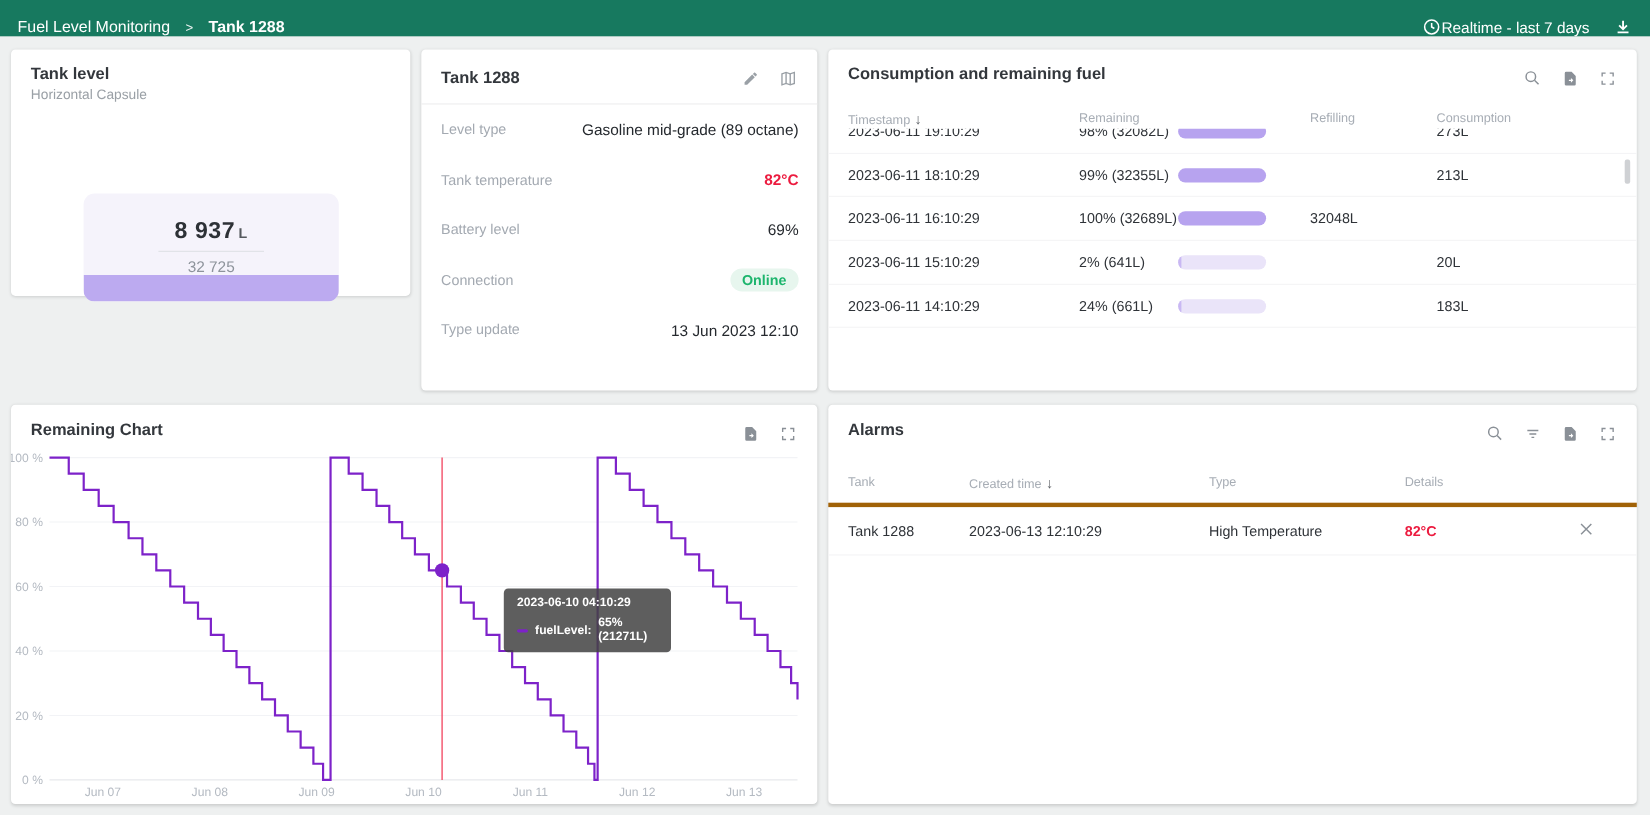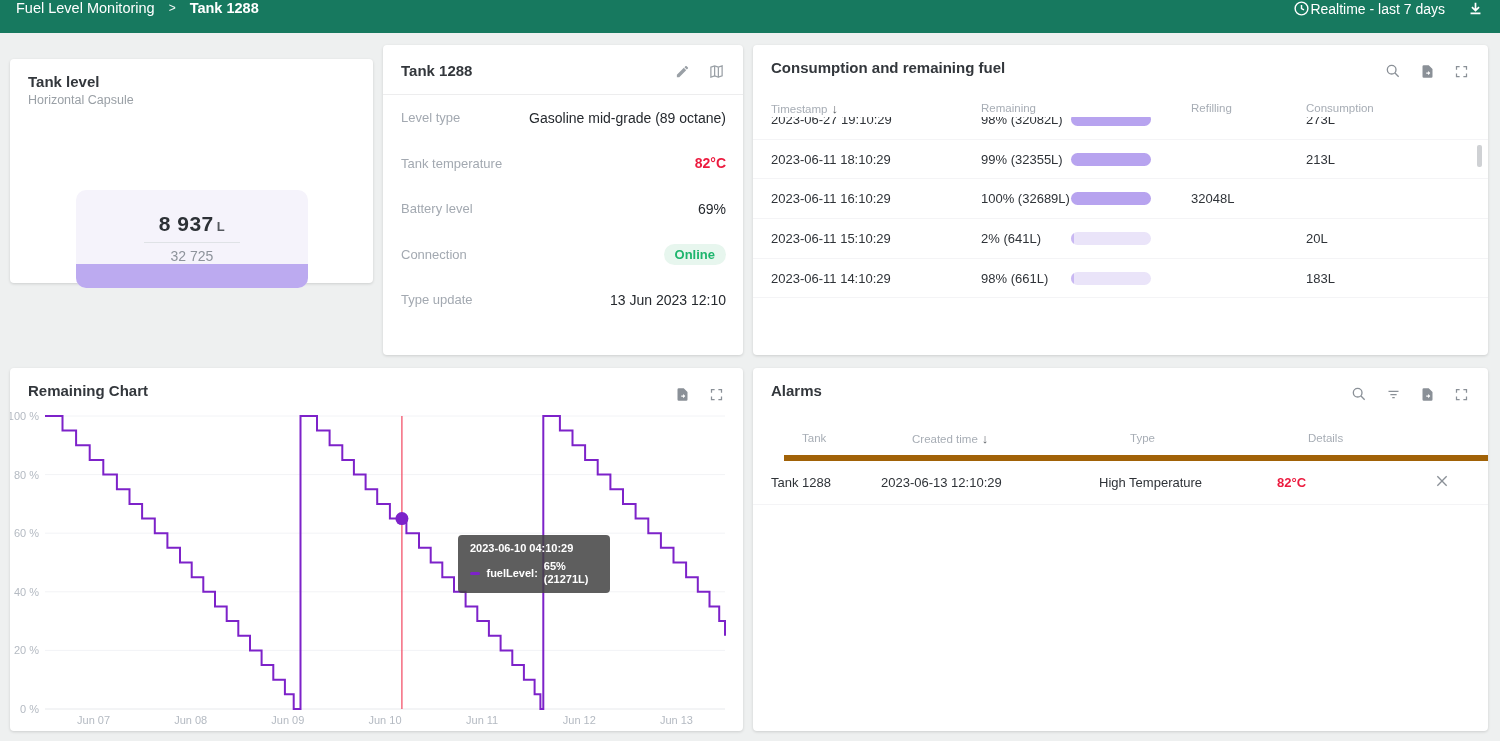--- a/index.html
+++ b/index.html
@@ -7,32 +7,32 @@
   body { font-family:"Liberation Sans", sans-serif; background:#eef0f0; position:relative; color:#2e3237; }
 
   :root{
     --green:#17795f; --purple:#7d22c9; --barfill:#b7a3ef; --bartrack:#eae4f9;
     --capsulebg:#f5f3fb; --capsulefill:#bcaaf0; --red:#ec1b3f; --okgreen:#1db56d;
     --hoverline:#f2455f; --label:#a3a9b1; --dark:#25292e;
   }
 
   
   .topbar{ position:absolute; left:0; top:0; width:1500px; height:33px; background:var(--green);
-           display:flex; align-items:flex-start; justify-content:space-between; padding:0 16px; color:#fff; }
+           display:flex; align-items:flex-end; justify-content:space-between; padding:0 16px; color:#fff; }
   .crumbs{ display:flex; align-items:center; gap:14px; font-size:14.5px; }
   .crumb-sep{ font-size:12px; opacity:.95; }
   .crumb-current{ font-weight:bold; }
   .topbar-right{ display:flex; align-items:center; gap:22px; }
   .timewin{ display:flex; align-items:center; gap:0; font-size:14px; cursor:pointer; }
   .icon{ display:inline-flex; align-items:center; justify-content:center; }
   .icon svg{ display:block; }
 
   
   .card{ position:absolute; background:#fff; border-radius:4px; box-shadow:0 1px 3px rgba(0,0,0,.14); }
-  #card-tank-level{ left:10px;  top:59px;  width:363px; height:224px; }
+  #card-tank-level{ left:10px;  top:45px;  width:363px; height:224px; }
   #card-tank-info { left:383px; top:45px;  width:360px; height:310px; }
   #card-consumption{ left:753px; top:45px; width:735px; height:310px; overflow:hidden; }
   #card-chart { left:10px;  top:368px; width:733px; height:363px; }
   #card-alarms{ left:753px; top:368px; width:735px; height:363px; }
 
   .card-title{ font-size:15px; font-weight:bold; color:#33373c; }
   .card-head{ display:flex; align-items:flex-start; justify-content:space-between; padding:14px 16px 0 18px; }
   .head-icons{ display:flex; align-items:center; gap:12px; margin-top:1px; }
   .head-icons .icon{ width:22px; height:22px; color:#8a9097; cursor:pointer; }
 
@@ -61,21 +61,21 @@
   .a-grid{ grid-template-columns:110px 218px 178px 1fr 36px; padding:0 18px; }
   .sort{ color:#5f6368; font-size:13px; margin-left:4px; }
   .rows-clip{ position:absolute; left:0; top:72px; width:735px; height:238px; overflow:hidden; }
   .c-row{ display:grid; grid-template-columns:210px 90px 120px 115px 1fr; padding:0 18px; height:39.7px;
           align-items:center; font-size:13px; color:#2f3338; border-bottom:1px solid #f4f4f6; cursor:pointer; }
   .bar-track{ width:80px; height:13px; border-radius:7px; background:var(--bartrack); overflow:hidden; }
   .bar-track.full{ background:var(--barfill); }
   .bar-fillpart{ height:100%; background:#c9b8f3; border-radius:7px 0 0 7px; }
   .scroll-thumb{ position:absolute; right:6px; top:100px; width:5px; height:22px; background:#cfd1d4; border-radius:2px; cursor:pointer; }
 
-  .a-header{ height:40px; border-bottom:6px solid #a16207; margin-top:16px;margin-left:31px; }
+  .a-header{ height:40px; border-bottom:4px solid #a16207; margin-top:16px; }
   .a-row{ display:grid; grid-template-columns:110px 218px 178px 1fr 36px; padding:0 18px; height:44px;
           align-items:center; font-size:13px; color:#2f3338; border-bottom:1px solid #f4f4f6; cursor:pointer; }
   .a-details{ color:var(--red); font-weight:bold; }
 
   
   #chart-svg{ position:absolute; left:0; top:40px; cursor:crosshair; }
   .chart-tooltip{ position:absolute; left:400px; top:167px; width:152px; background:rgba(66,66,66,.85);
                   border-radius:4px; padding:7px 10px 7px 12px; color:#fff; font-size:11px; font-weight:bold;
                   line-height:13px; pointer-events:none;margin-left:48px; }
   .tt-row2{ display:flex; align-items:center; gap:6px; margin-top:5px; }
@@ -191,21 +191,21 @@
   <div class="tbl-header c-grid" style="height:40px; margin-top:6px;">
     <span><span>Timestamp</span><span class="sort">↓</span></span>
     <span>Remaining</span>
     <span></span>
     <span>Refilling</span>
     <span>Consumption</span>
   </div>
   <div class="rows-clip">
     <div id="c-rows" style="margin-top:-17px">
         <div class="c-row">
-          <span>2023-06-27 19:10:29</span>
+          <span>2023-06-11 19:10:29</span>
           <span>98% (32082L)</span>
           <span>
             <div class="bar-track full"></div>
           </span>
           <span></span>
           <span>273L</span>
         </div>
         <div class="c-row">
           <span>2023-06-11 18:10:29</span>
           <span>99% (32355L)</span>
@@ -230,21 +230,21 @@
           <span>
             <div class="bar-track">
               <div class="bar-fillpart" style="width: 4%;"></div>
             </div>
           </span>
           <span></span>
           <span>20L</span>
         </div>
         <div class="c-row">
           <span>2023-06-11 14:10:29</span>
-          <span>98% (661L)</span>
+          <span>24% (661L)</span>
           <span>
             <div class="bar-track">
               <div class="bar-fillpart" style="width: 4%;"></div>
             </div>
           </span>
           <span></span>
           <span>183L</span>
         </div>
       </div>
   </div>

